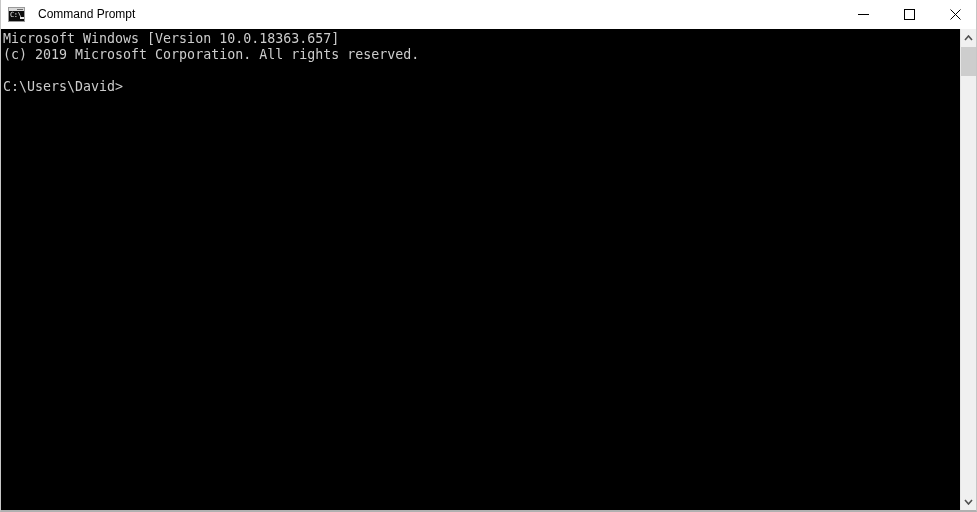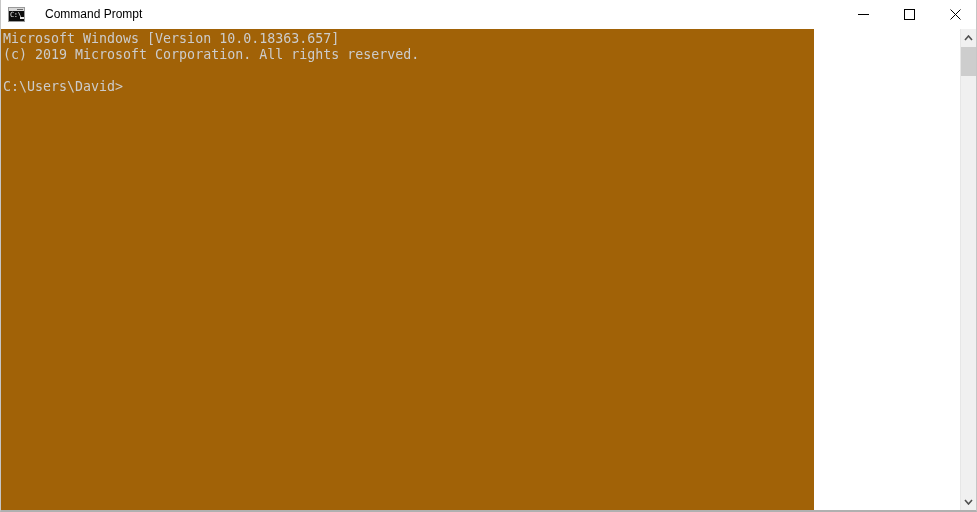--- a/index.html
+++ b/index.html
@@ -93,21 +93,21 @@
     top: 9px;
     width: 4px;
     height: 2px;
     background: #e8e8e8;
   }
 
   .window-title {
     font-family: "Liberation Sans", sans-serif;
     font-size: 12px;
     color: #000000;
-    margin-left: 20px;
+    margin-left: 13px;
     white-space: nowrap;
     line-height: 29px;
   }
 
   .caption-buttons {
     display: flex;
     height: 29px;
     flex: 0 0 auto;
   }
   .caption-btn {
@@ -120,23 +120,23 @@
     border: 0;
     padding: 0;
   }
   .caption-btn svg { display: block; }
 
   
   .console-area {
     position: absolute;
     left: 0;
     top: 29px;
-    width: 813px;
+    width: 975px;
     height: 481px;
-    background: #a16207;
+    background: #000000;
     overflow: hidden;
   }
 
   .console-text {
     position: absolute;
     left: 2px;
     top: 2px;
     font-family: "DejaVu Sans Mono", monospace;
     font-size: 13.3px;
     line-height: 16px;

